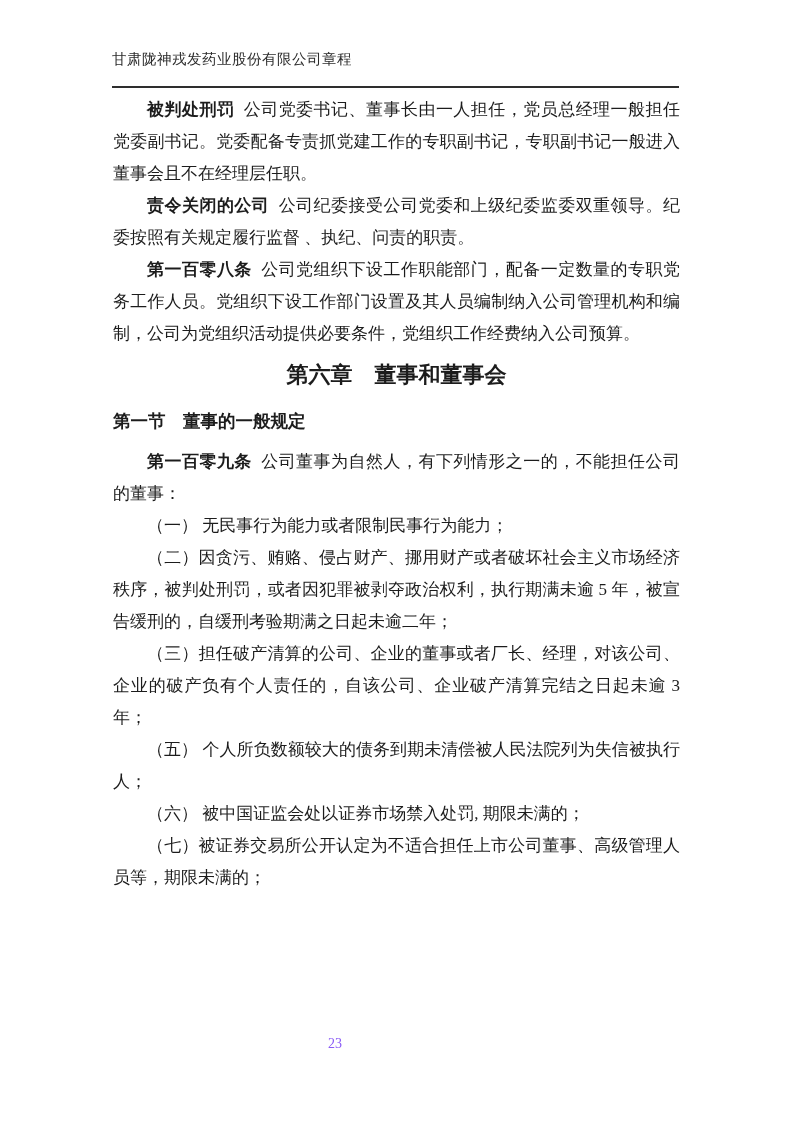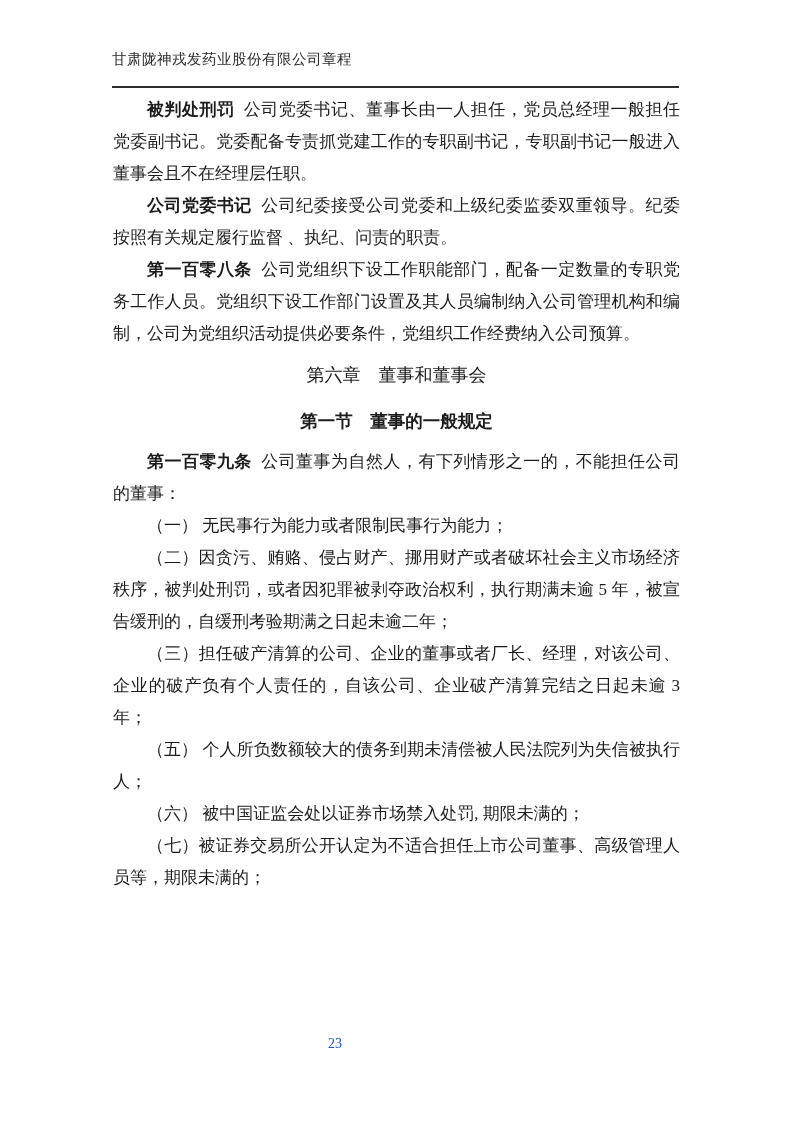--- a/index.html
+++ b/index.html
@@ -40,59 +40,59 @@
   .para {
     margin: 0;
     text-indent: 2em;
   }
   .term {
     font-weight: bold;
     margin-right: 0.55em;
   }
   .chapter-heading {
     margin: 9px 0 0 0;
-    font-size: 18px;
-    font-weight: normal;
+    font-size: 22px;
+    font-weight: bold;
     line-height: 32px;
     text-align: center;
     text-indent: 0;
   }
   .section-heading {
     margin: 14px 0 9px 0;
     font-size: 17.5px;
     font-weight: bold;
     line-height: 32px;
-    text-align: center;
+    text-align: left;
     text-indent: 0;
   }
   .page-footer {
     position: absolute;
     left: 0;
     top: 1036px;
     width: 670px;
     text-align: center;
     font-size: 14px;
-    color: #1d4ed8;
+    color: #8b5cf6;
     font-family: Liberation Serif, serif;
   }
 </style>
 </head>
 <body>
 
 <div class="page">
 
   <div class="page-header">
     <span>甘肃陇神戎发药业股份有限公司章程</span>
   </div>
 
   <div class="doc-body">
 
     <p class="para"><span class="term">被判处刑罚</span><span>公司党委书记、董事长由一人担任，党员总经理一般担任党委副书记。党委配备专责抓党建工作的专职副书记，专职副书记一般进入董事会且不在经理层任职。</span></p>
 
-    <p class="para"><span class="term">公司党委书记</span><span>公司纪委接受公司党委和上级纪委监委双重领导。纪委按照有关规定履行监督 、执纪、问责的职责。</span></p>
+    <p class="para"><span class="term">责令关闭的公司</span><span>公司纪委接受公司党委和上级纪委监委双重领导。纪委按照有关规定履行监督 、执纪、问责的职责。</span></p>
 
 
     <p class="para"><span class="term">第一百零八条</span><span>公司党组织下设工作职能部门，配备一定数量的专职党务工作人员。党组织下设工作部门设置及其人员编制纳入公司管理机构和编制，公司为党组织活动提供必要条件，党组织工作经费纳入公司预算。</span></p>
 
     <h2 class="chapter-heading">第六章　董事和董事会</h2>
 
     <h3 class="section-heading">第一节　董事的一般规定</h3>
 
     <p class="para"><span class="term">第一百零九条</span><span>公司董事为自然人，有下列情形之一的，不能担任公司的董事：</span></p>
 

